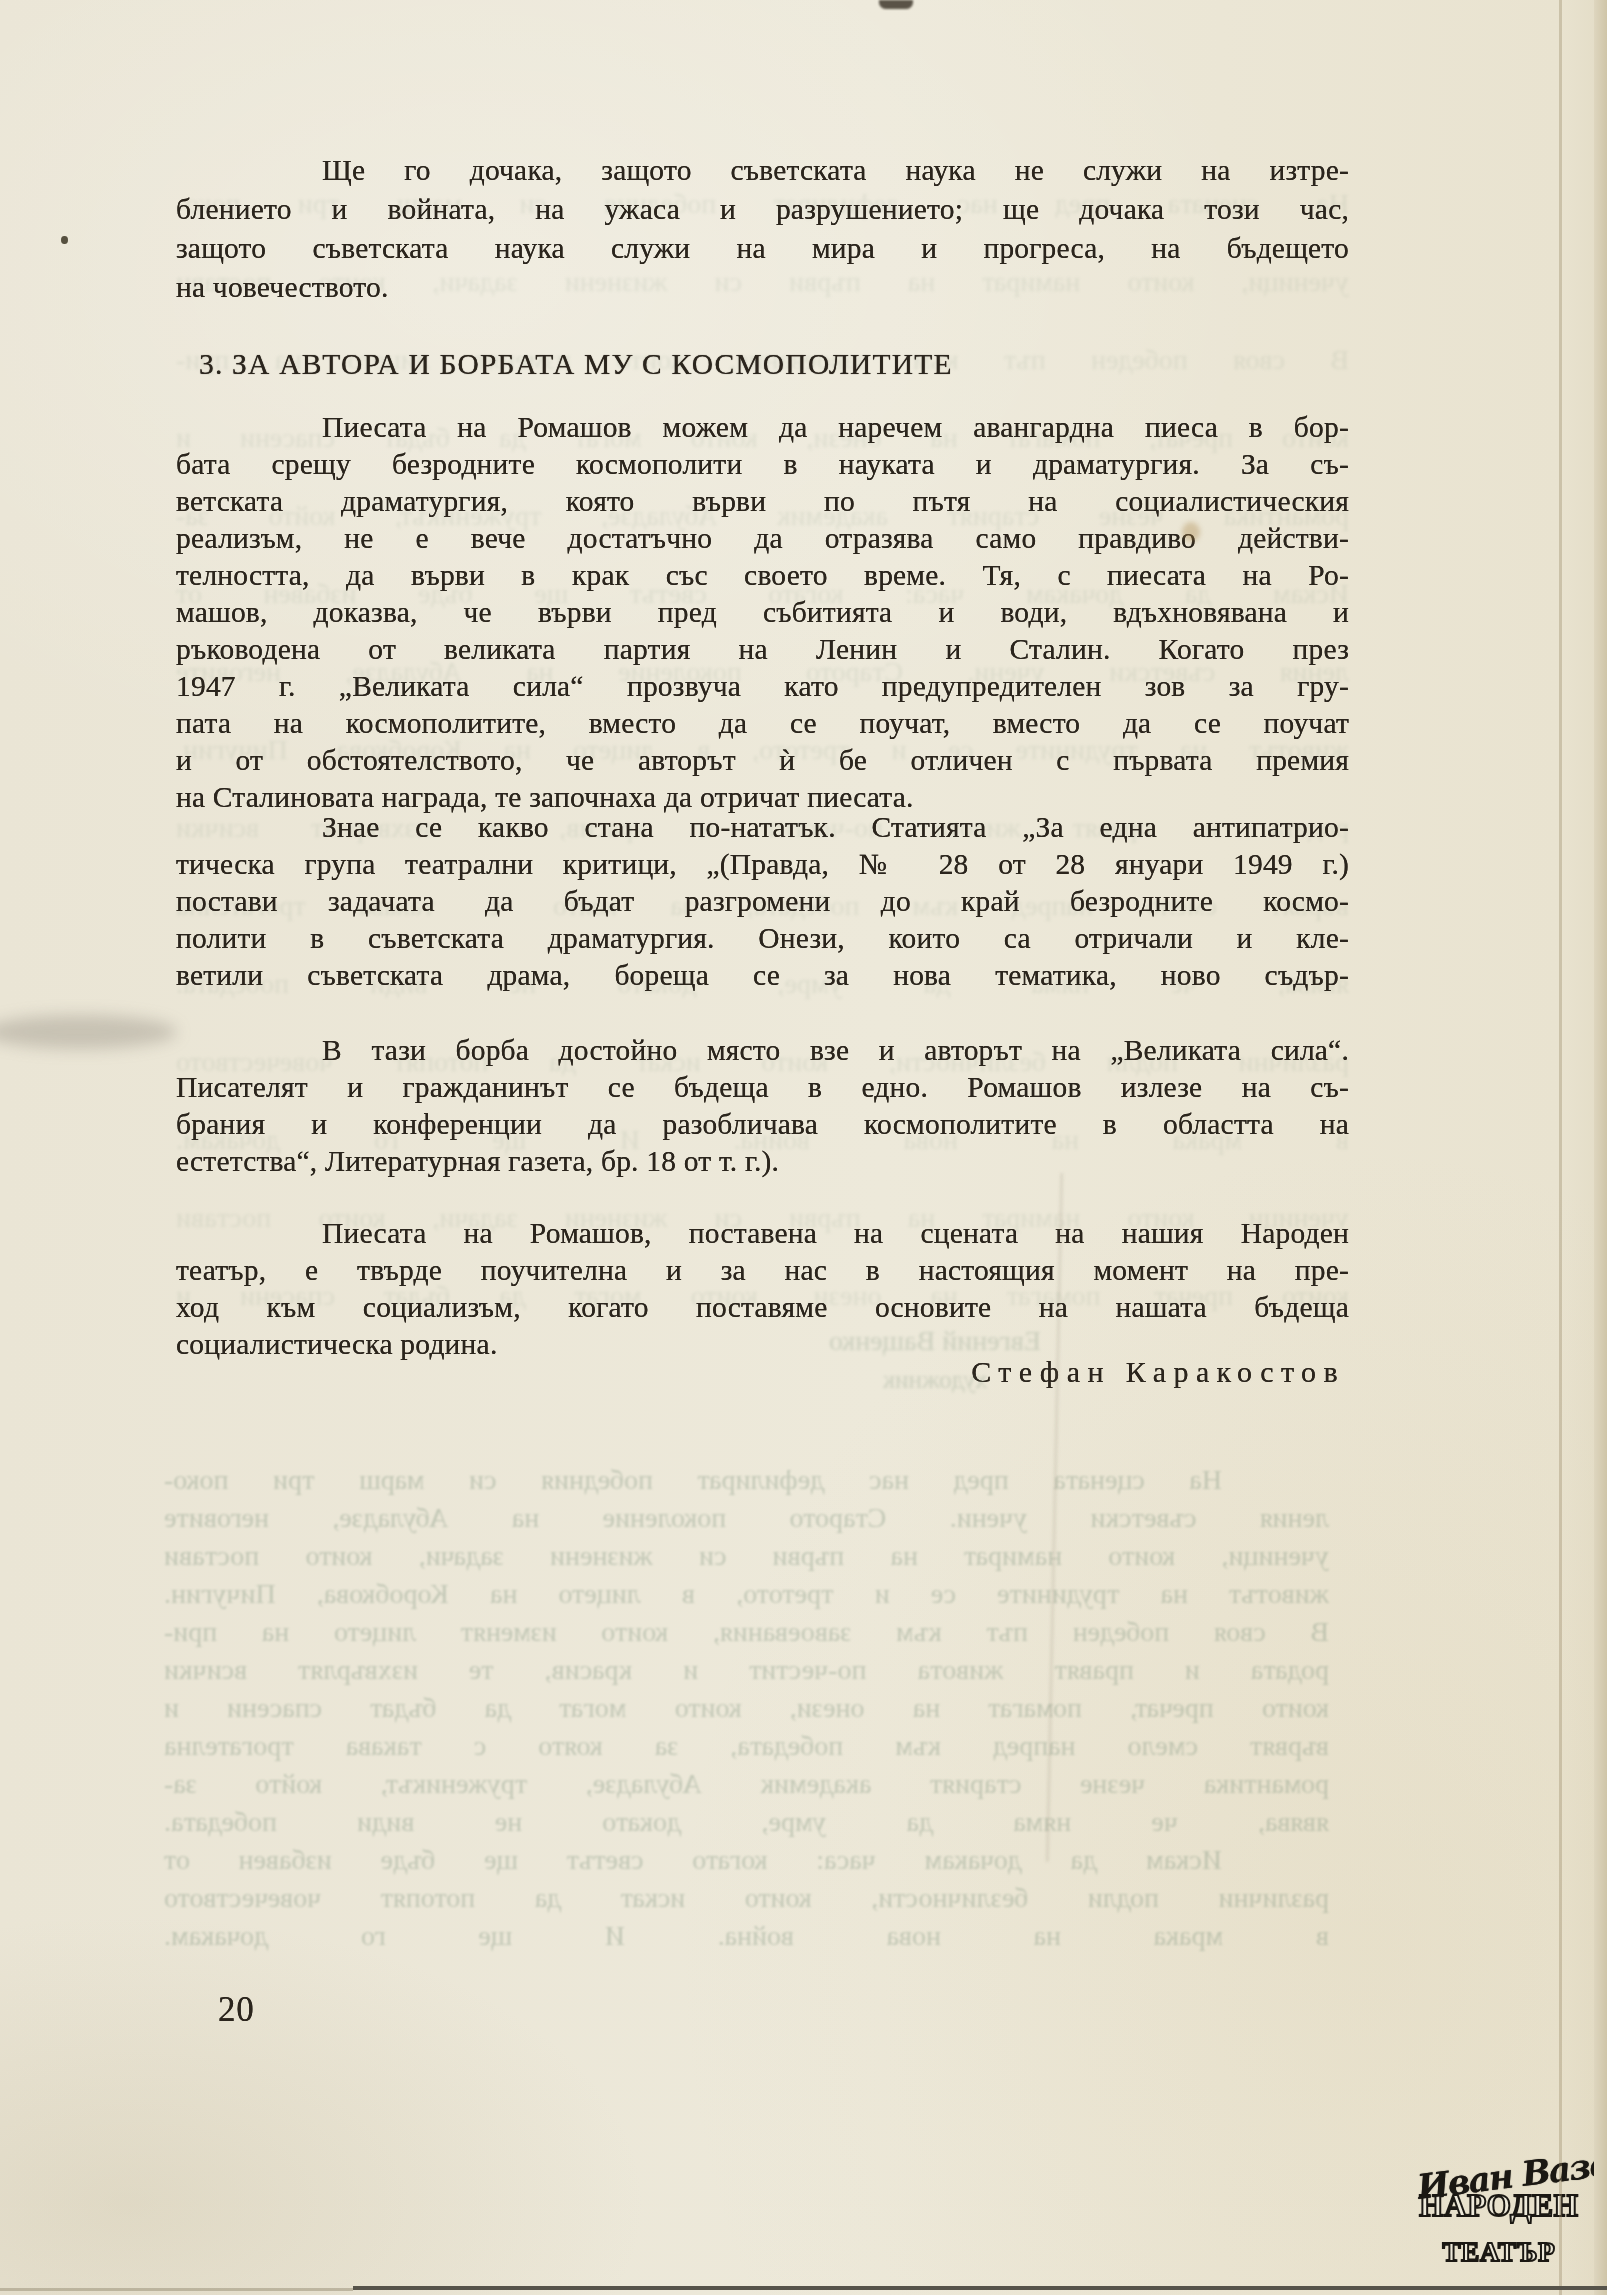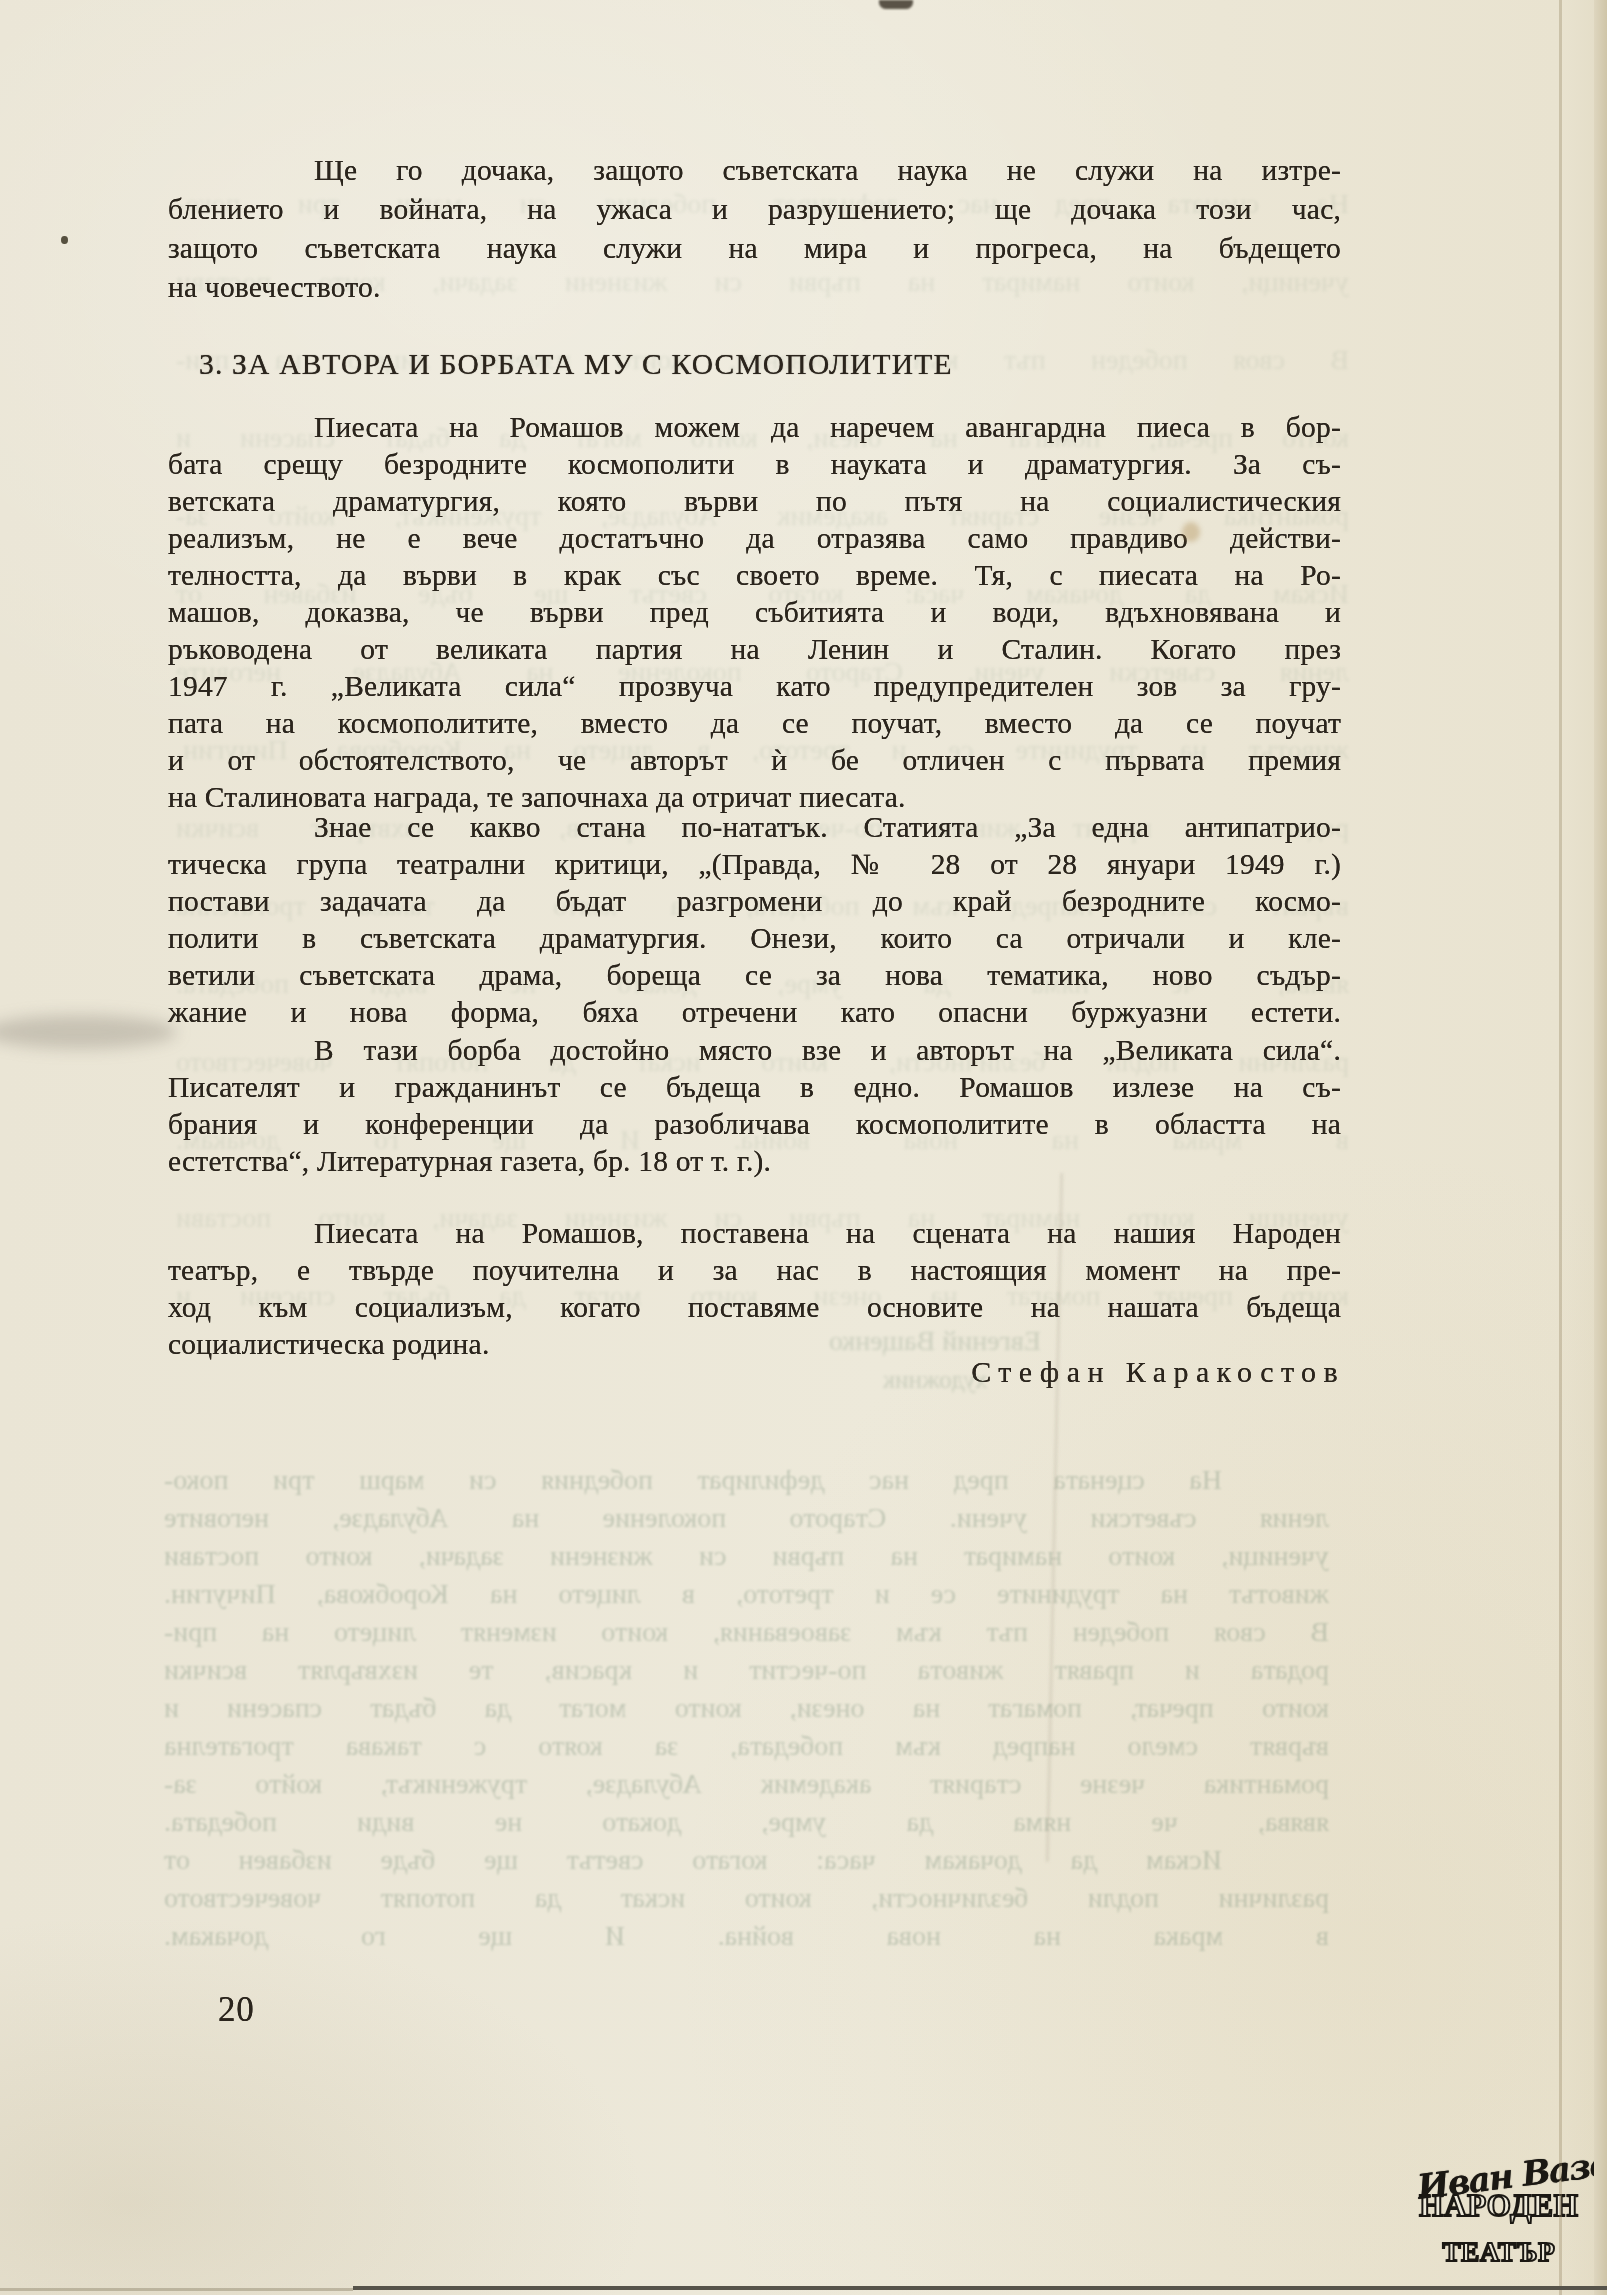--- a/index.html
+++ b/index.html
@@ -10,21 +10,21 @@
     overflow:hidden;
     font-family:"Liberation Serif","DejaVu Serif",serif;
     background:
       radial-gradient(1148px 738px at 30% 12%, rgba(255,255,255,0.22), rgba(255,255,255,0) 70%),
       radial-gradient(984px 1148px at 85% 85%, rgba(215,200,160,0.18), rgba(215,200,160,0) 70%),
       radial-gradient(738px 410px at 8% 96%, rgba(190,178,145,0.25), rgba(190,178,145,0) 70%),
       linear-gradient(90deg, #eae5d5 0%, #ede9da 55%, #e9e3d0 97%, #e3dcc6 100%);
     color:var(--ink,#2b251d);
   }
   
-  .col{position:absolute;left:168px;width:1173px;}
+  .col{position:absolute;left:176px;width:1173px;}
   .ln,.ln-end{
     font-size:29.5px;line-height:37px;white-space:normal;
     text-align:justify;text-align-last:justify;
     text-shadow:0 0 0.6px currentColor;
     letter-spacing:0.2px;
   }
   .ln-end{text-align-last:left;}
   .indent{text-indent:146px;}
   .p0 .ln,.p0 .ln-end{line-height:39px;}
   .heading{
@@ -132,21 +132,20 @@
     <div class="ln">и от обстоятелството, че авторът ѝ бе отличен с първата премия</div>
     <div class="ln-end">на Сталиновата награда, те започнаха да отричат пиесата.</div>
   </div>
 
   <div class="col" style="top:809px;">
     <div class="ln indent">Знае се какво стана по-нататък. Статията „За една антипатрио-</div>
     <div class="ln">тическа група театрални критици, „(Правда, № 28 от 28 януари 1949 г.)</div>
     <div class="ln">постави задачата да бъдат разгромени до край безродните космо-</div>
     <div class="ln">полити в съветската драматургия. Онези, които са отричали и кле-</div>
     <div class="ln">ветили съветската драма, бореща се за нова тематика, ново съдър-</div>
-    <div class="ln">жание и нова форма, бяха отречени като опасни буржуазни естети.</div>
   </div>
 
   <div class="col" style="top:1032px;">
     <div class="ln indent">В тази борба достойно място взе и авторът на „Великата сила“.</div>
     <div class="ln">Писателят и гражданинът се бъдеща в едно. Ромашов излезе на съ-</div>
     <div class="ln">брания и конференции да разобличава космополитите в областта на</div>
     <div class="ln-end">естетства“, Литературная газета, бр. 18 от т. г.).</div>
   </div>
 
   <div class="col" style="top:1215px;">

